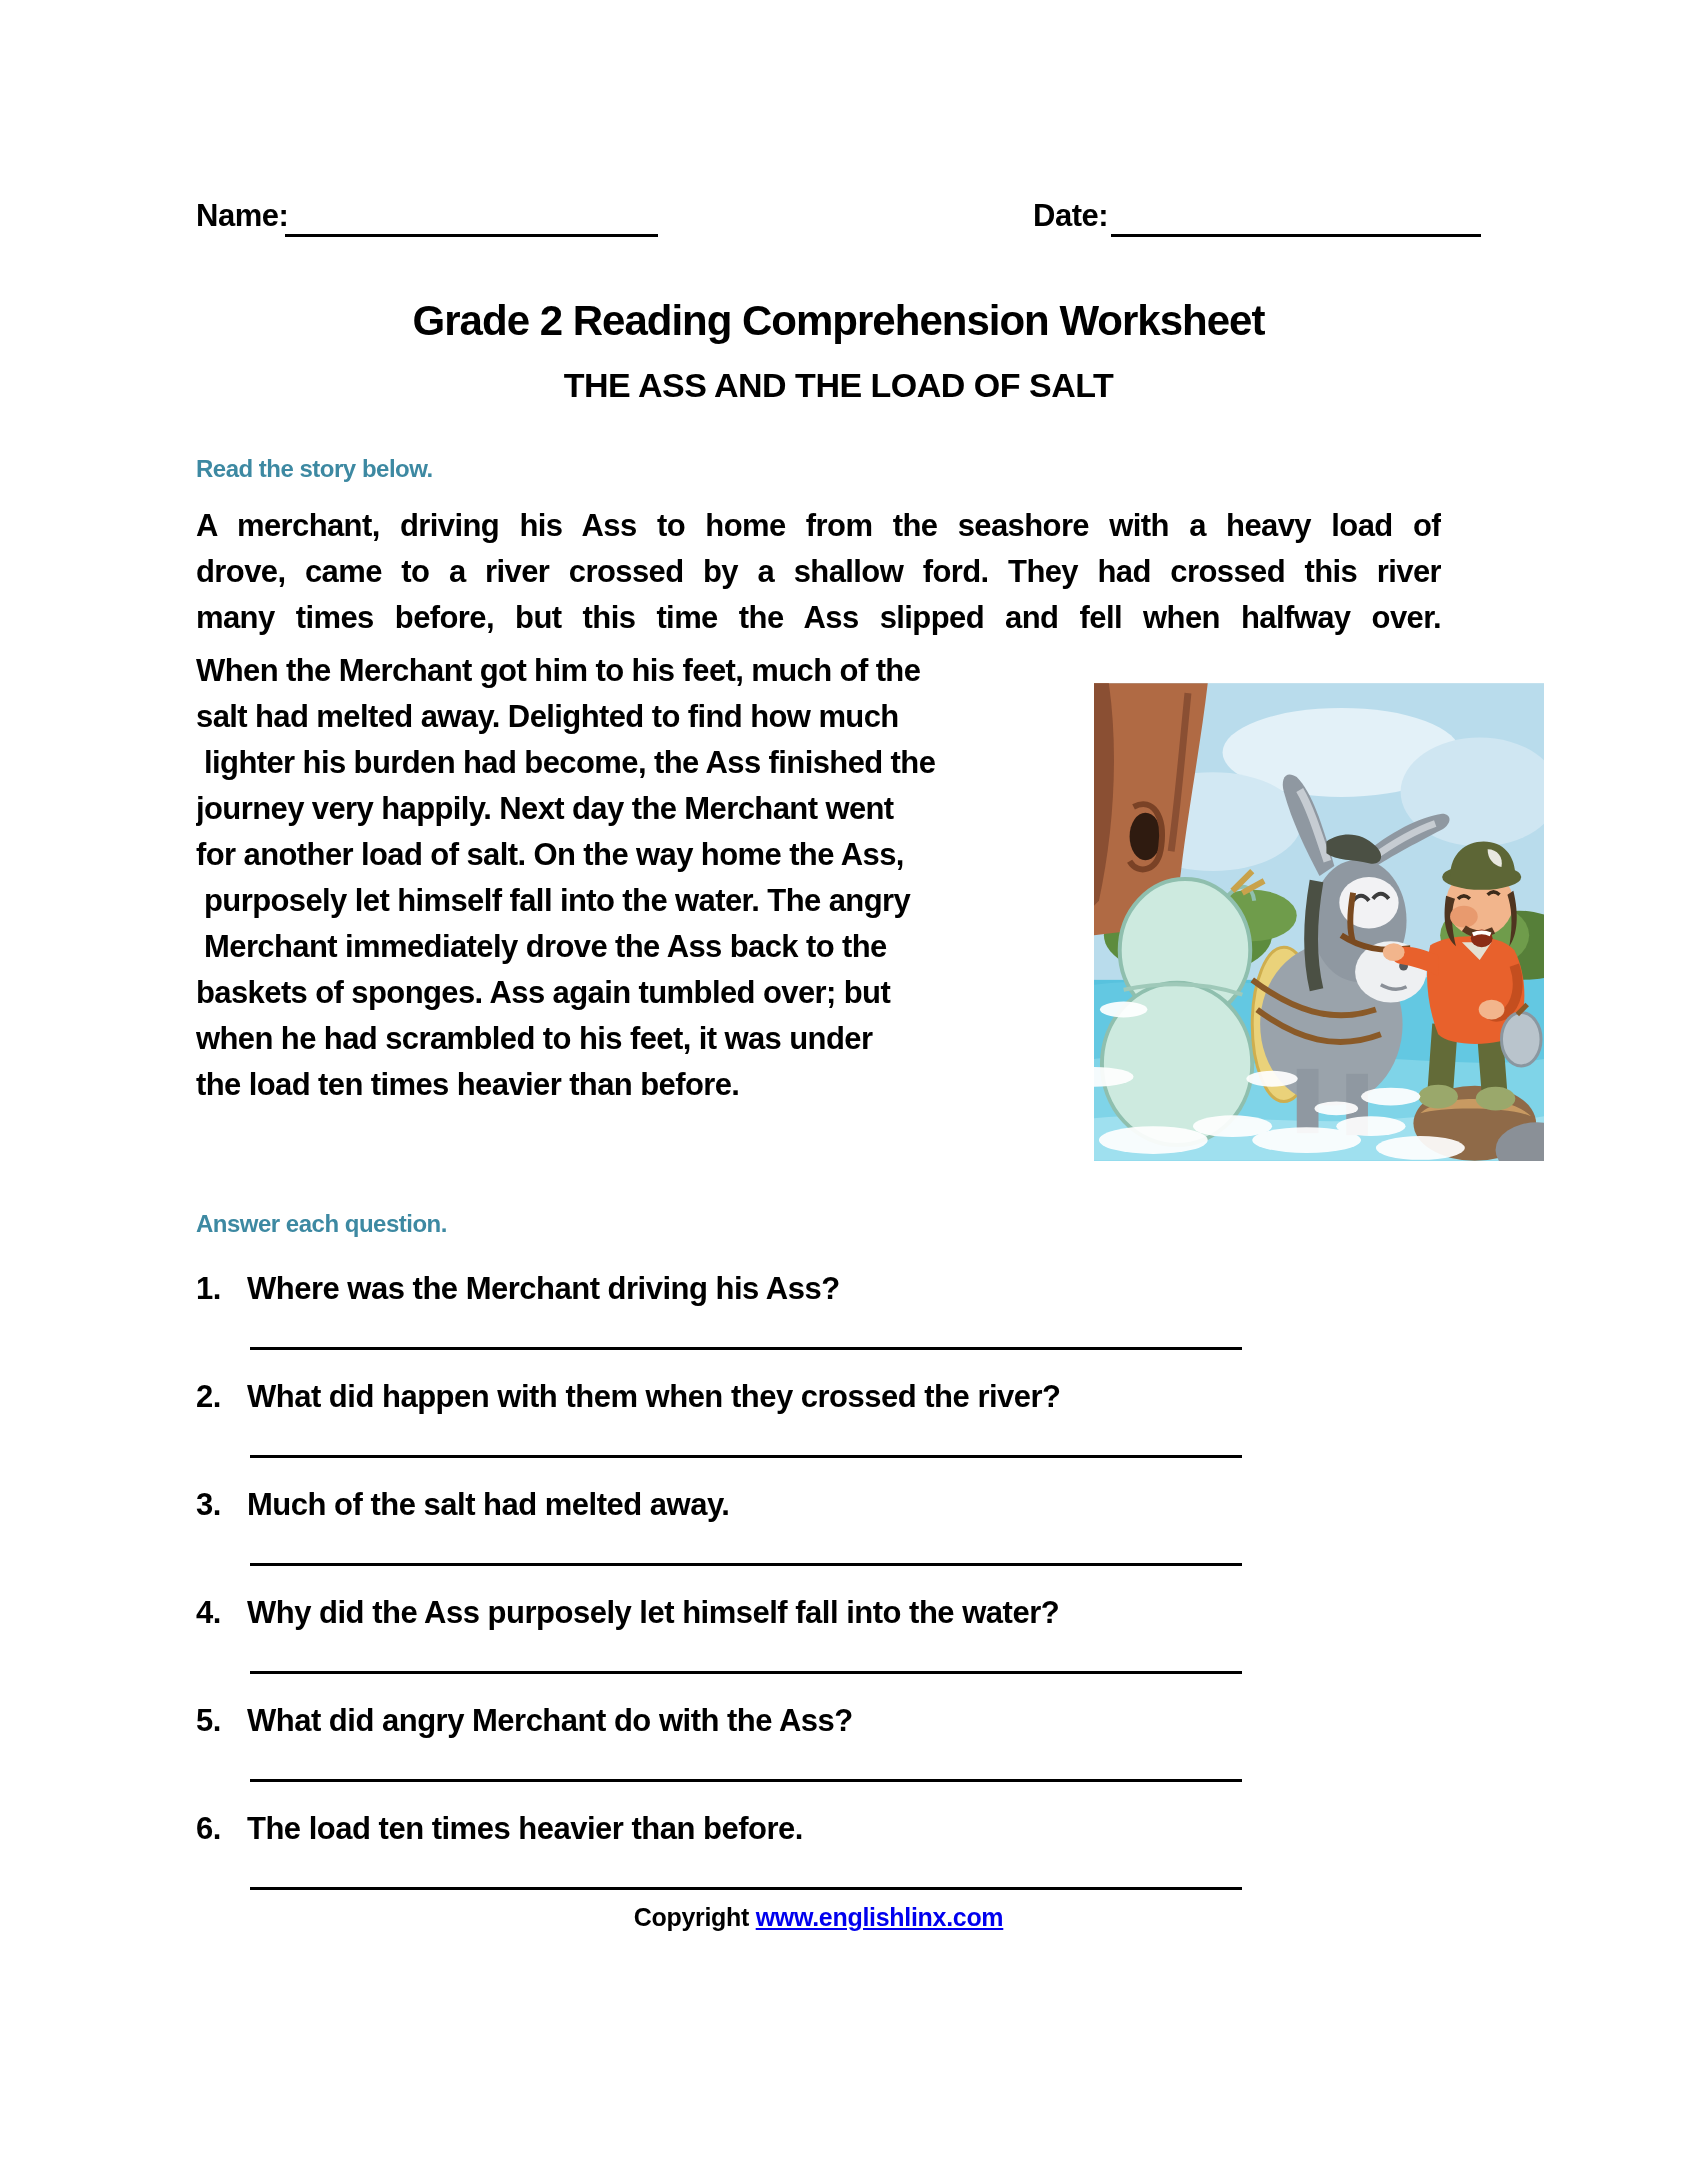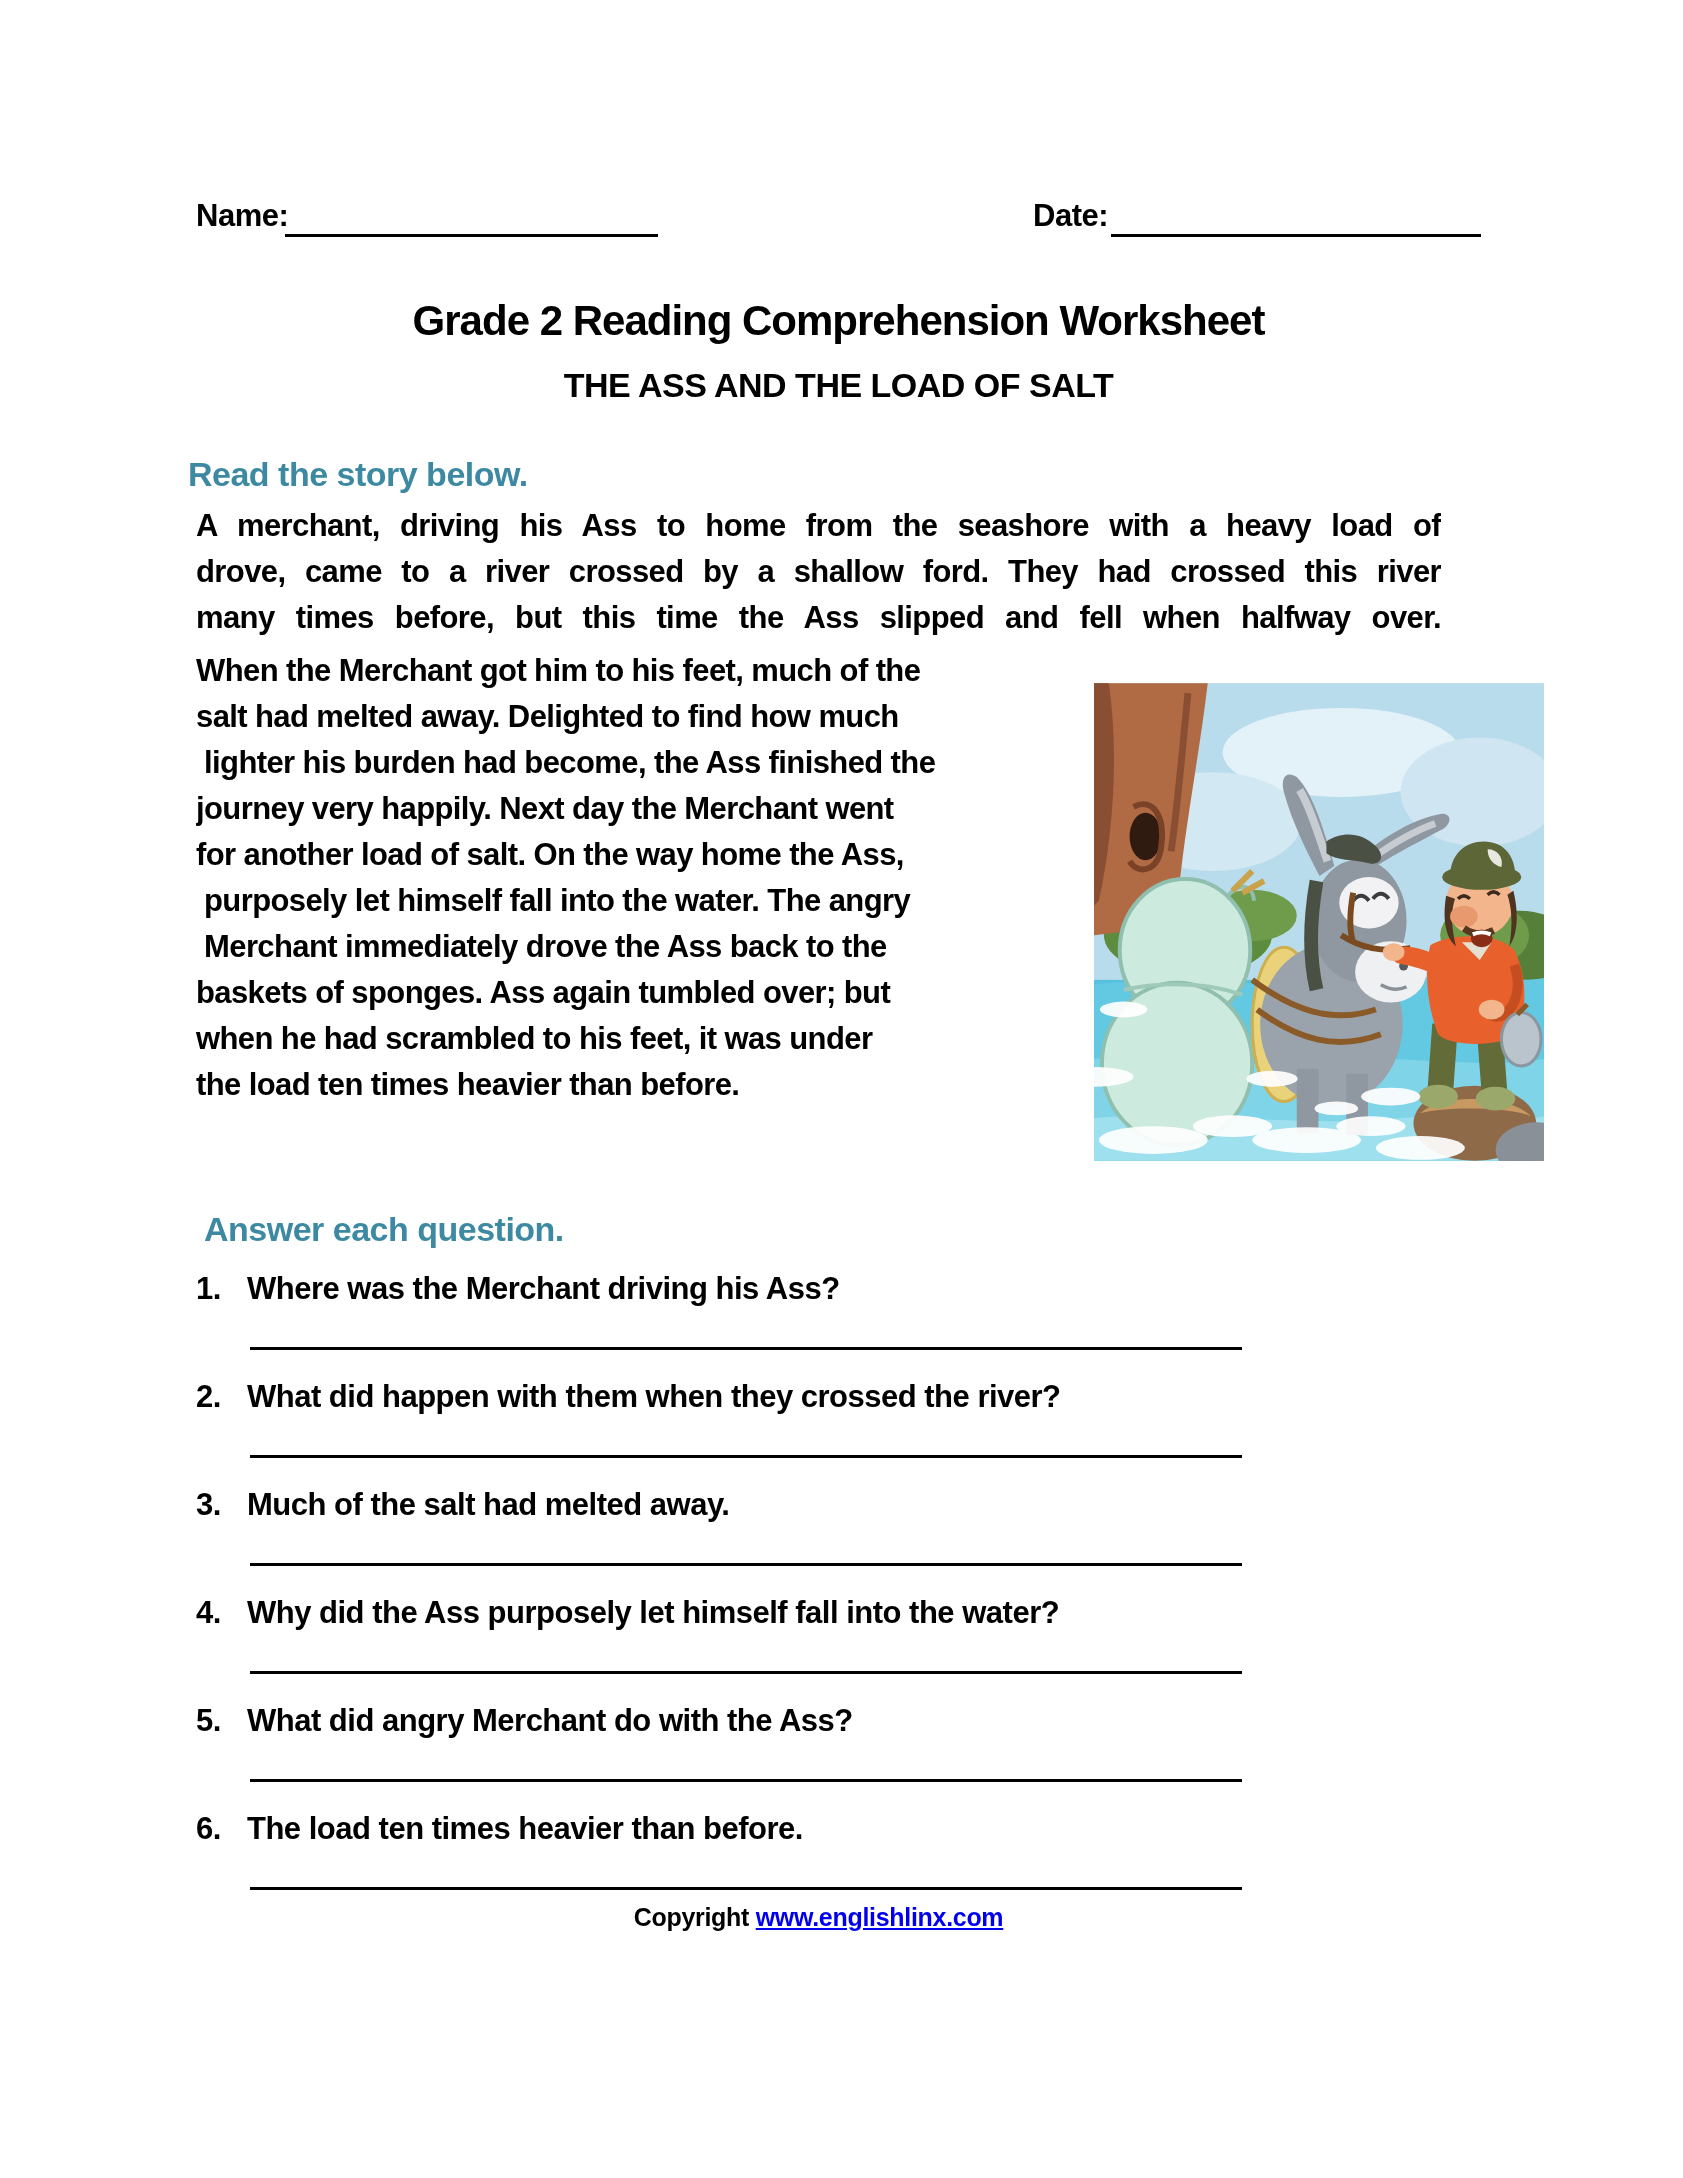--- a/index.html
+++ b/index.html
@@ -23,25 +23,25 @@
 
   .title{
     position:absolute;left:196px;top:265px;width:1285px;
     text-align:center;font-size:42px;letter-spacing:-1px;margin-top:32px;
   }
   .subtitle{
     position:absolute;left:196px;top:366px;width:1285px;
     text-align:center;font-size:34px;letter-spacing:-0.5px;
   }
   .section-heading{
-    position:absolute;left:188px;
-    font-size:34px;letter-spacing:-0.5px;
+    position:absolute;left:196px;
+    font-size:24px;letter-spacing:-0.5px;
   }
   .read-heading{top:455px;}
-  .answer-heading{top:1210px;margin-left:16px;}
+  .answer-heading{top:1210px;}
 
   .story-part1{
     position:absolute;left:196px;top:503px;width:1245px;
     font-size:31px;letter-spacing:-0.6px;line-height:46px;
   }
   .story-part1 .jline{text-align:justify;text-align-last:justify;height:46px;overflow:hidden;}
   .story-part2{
     position:absolute;left:196px;top:648px;width:911px;
     font-size:31px;letter-spacing:-0.6px;line-height:46px;
   }

